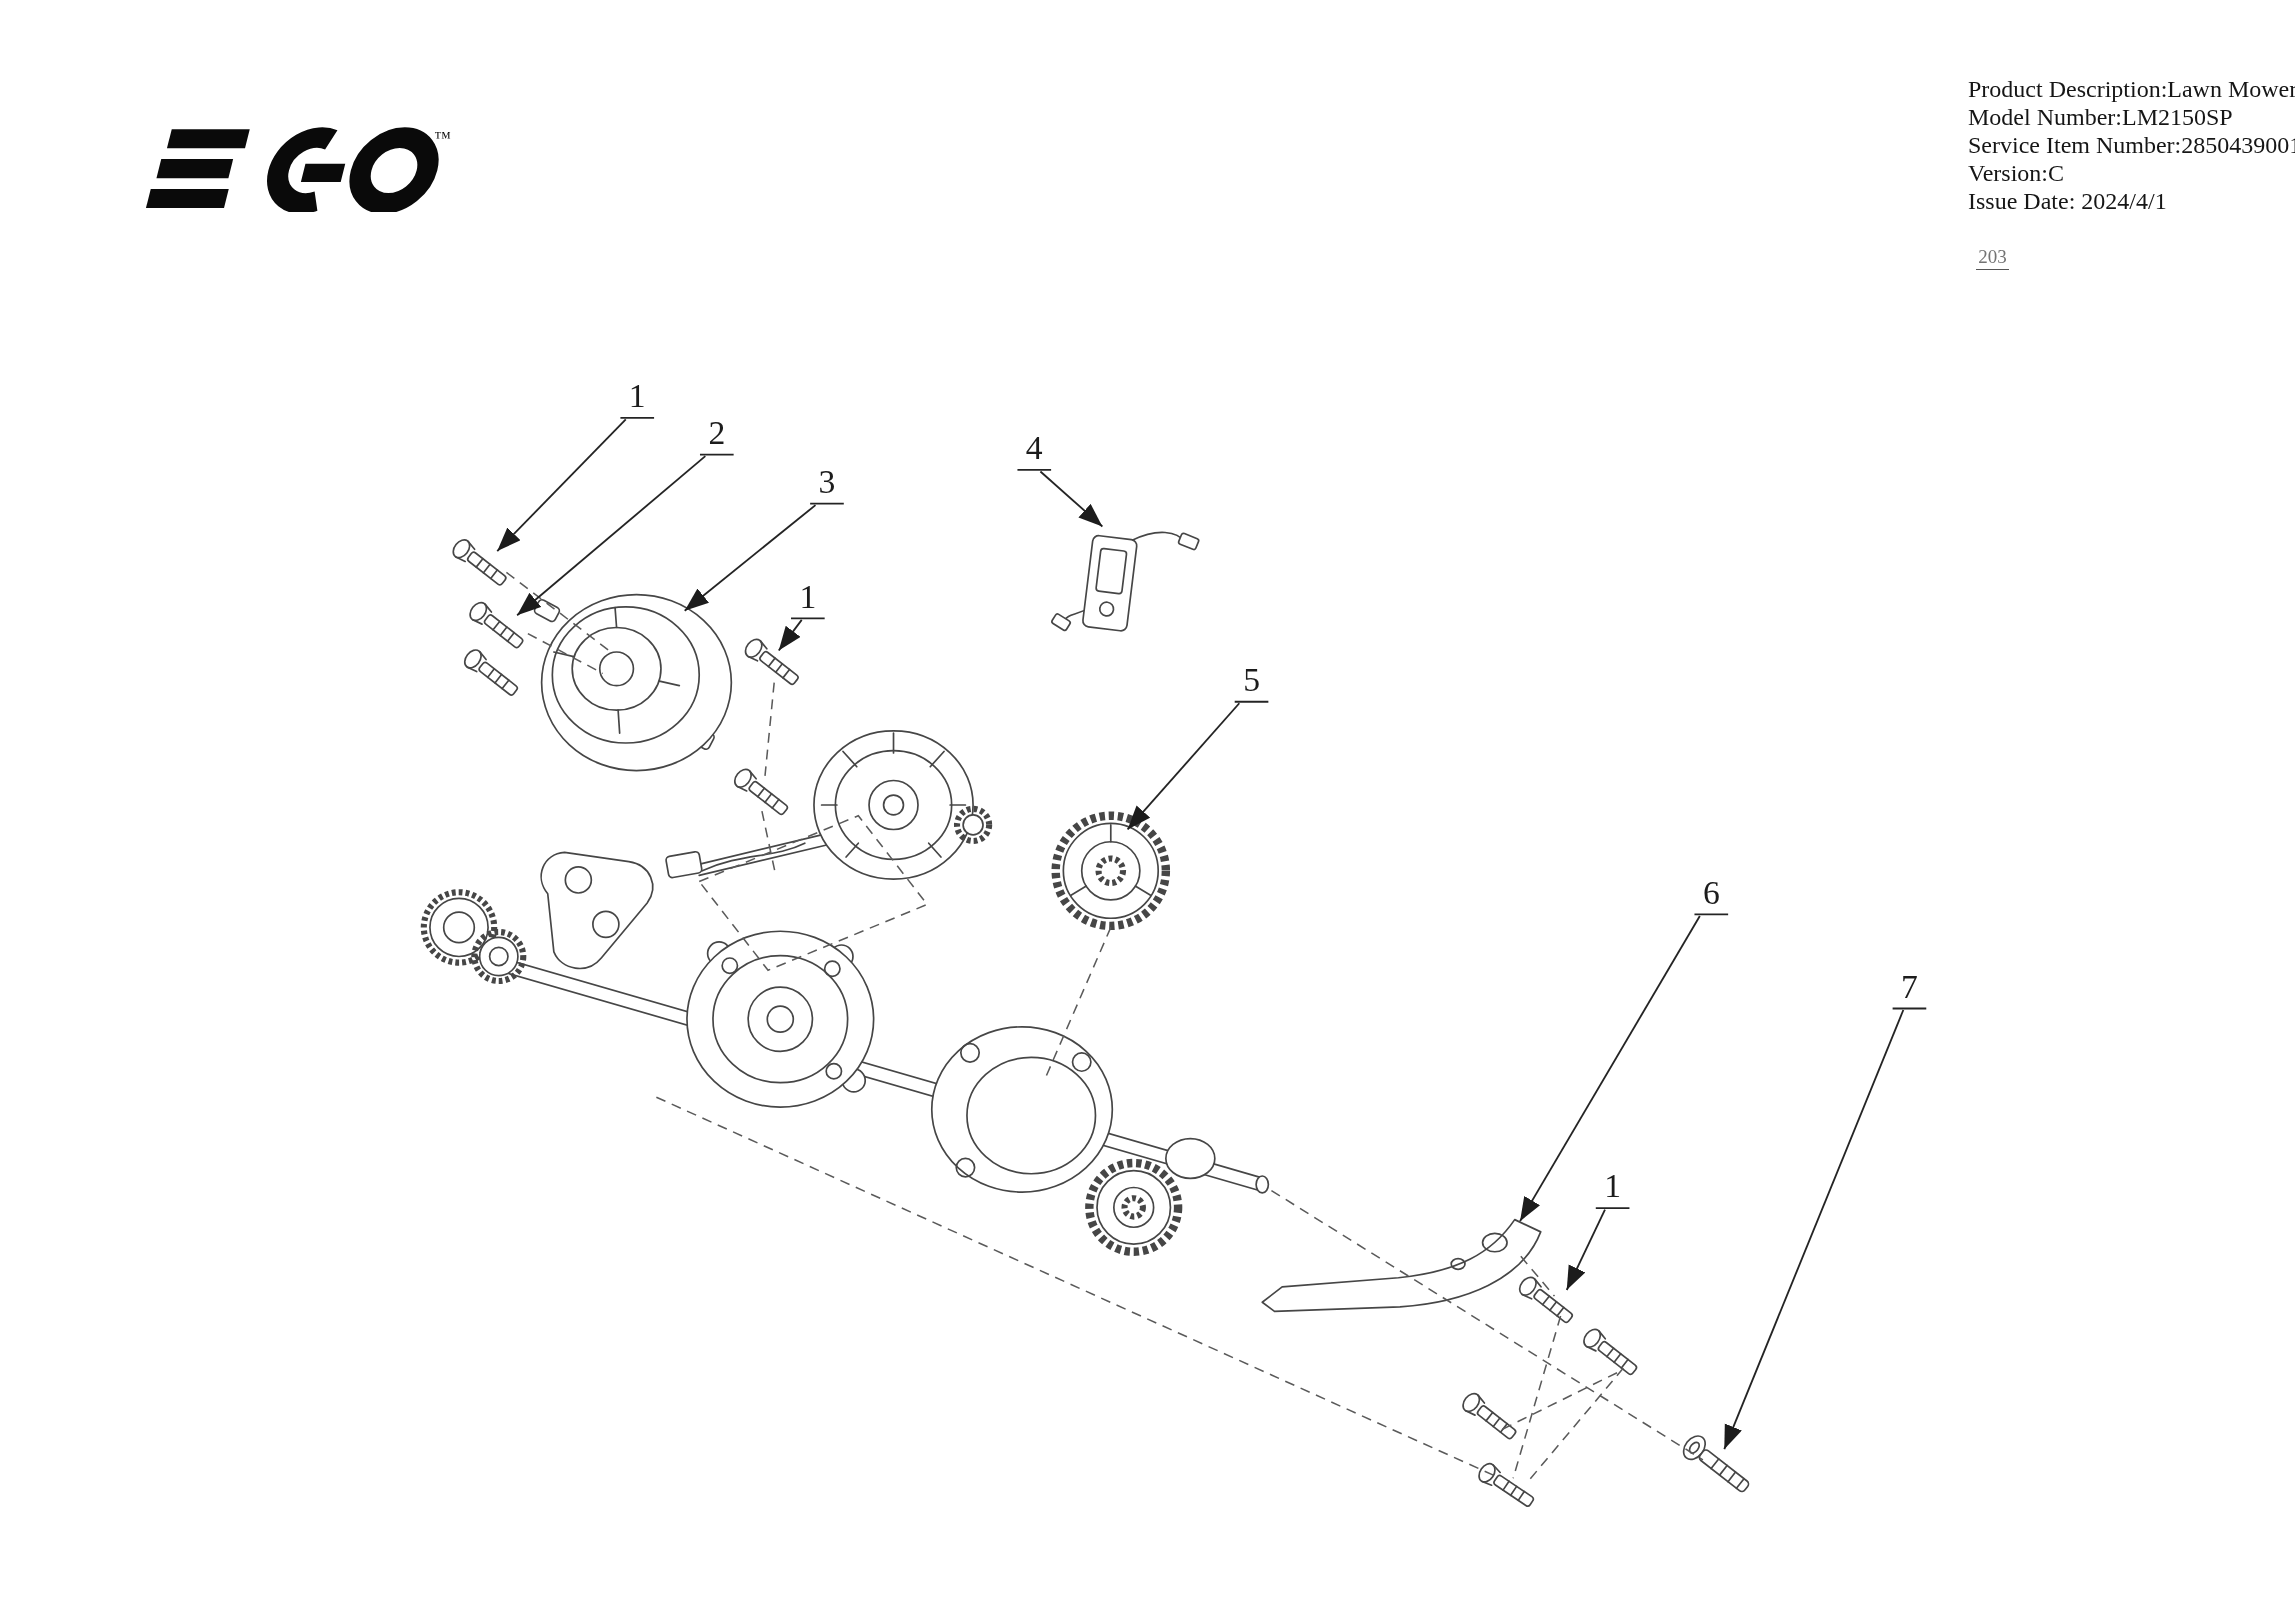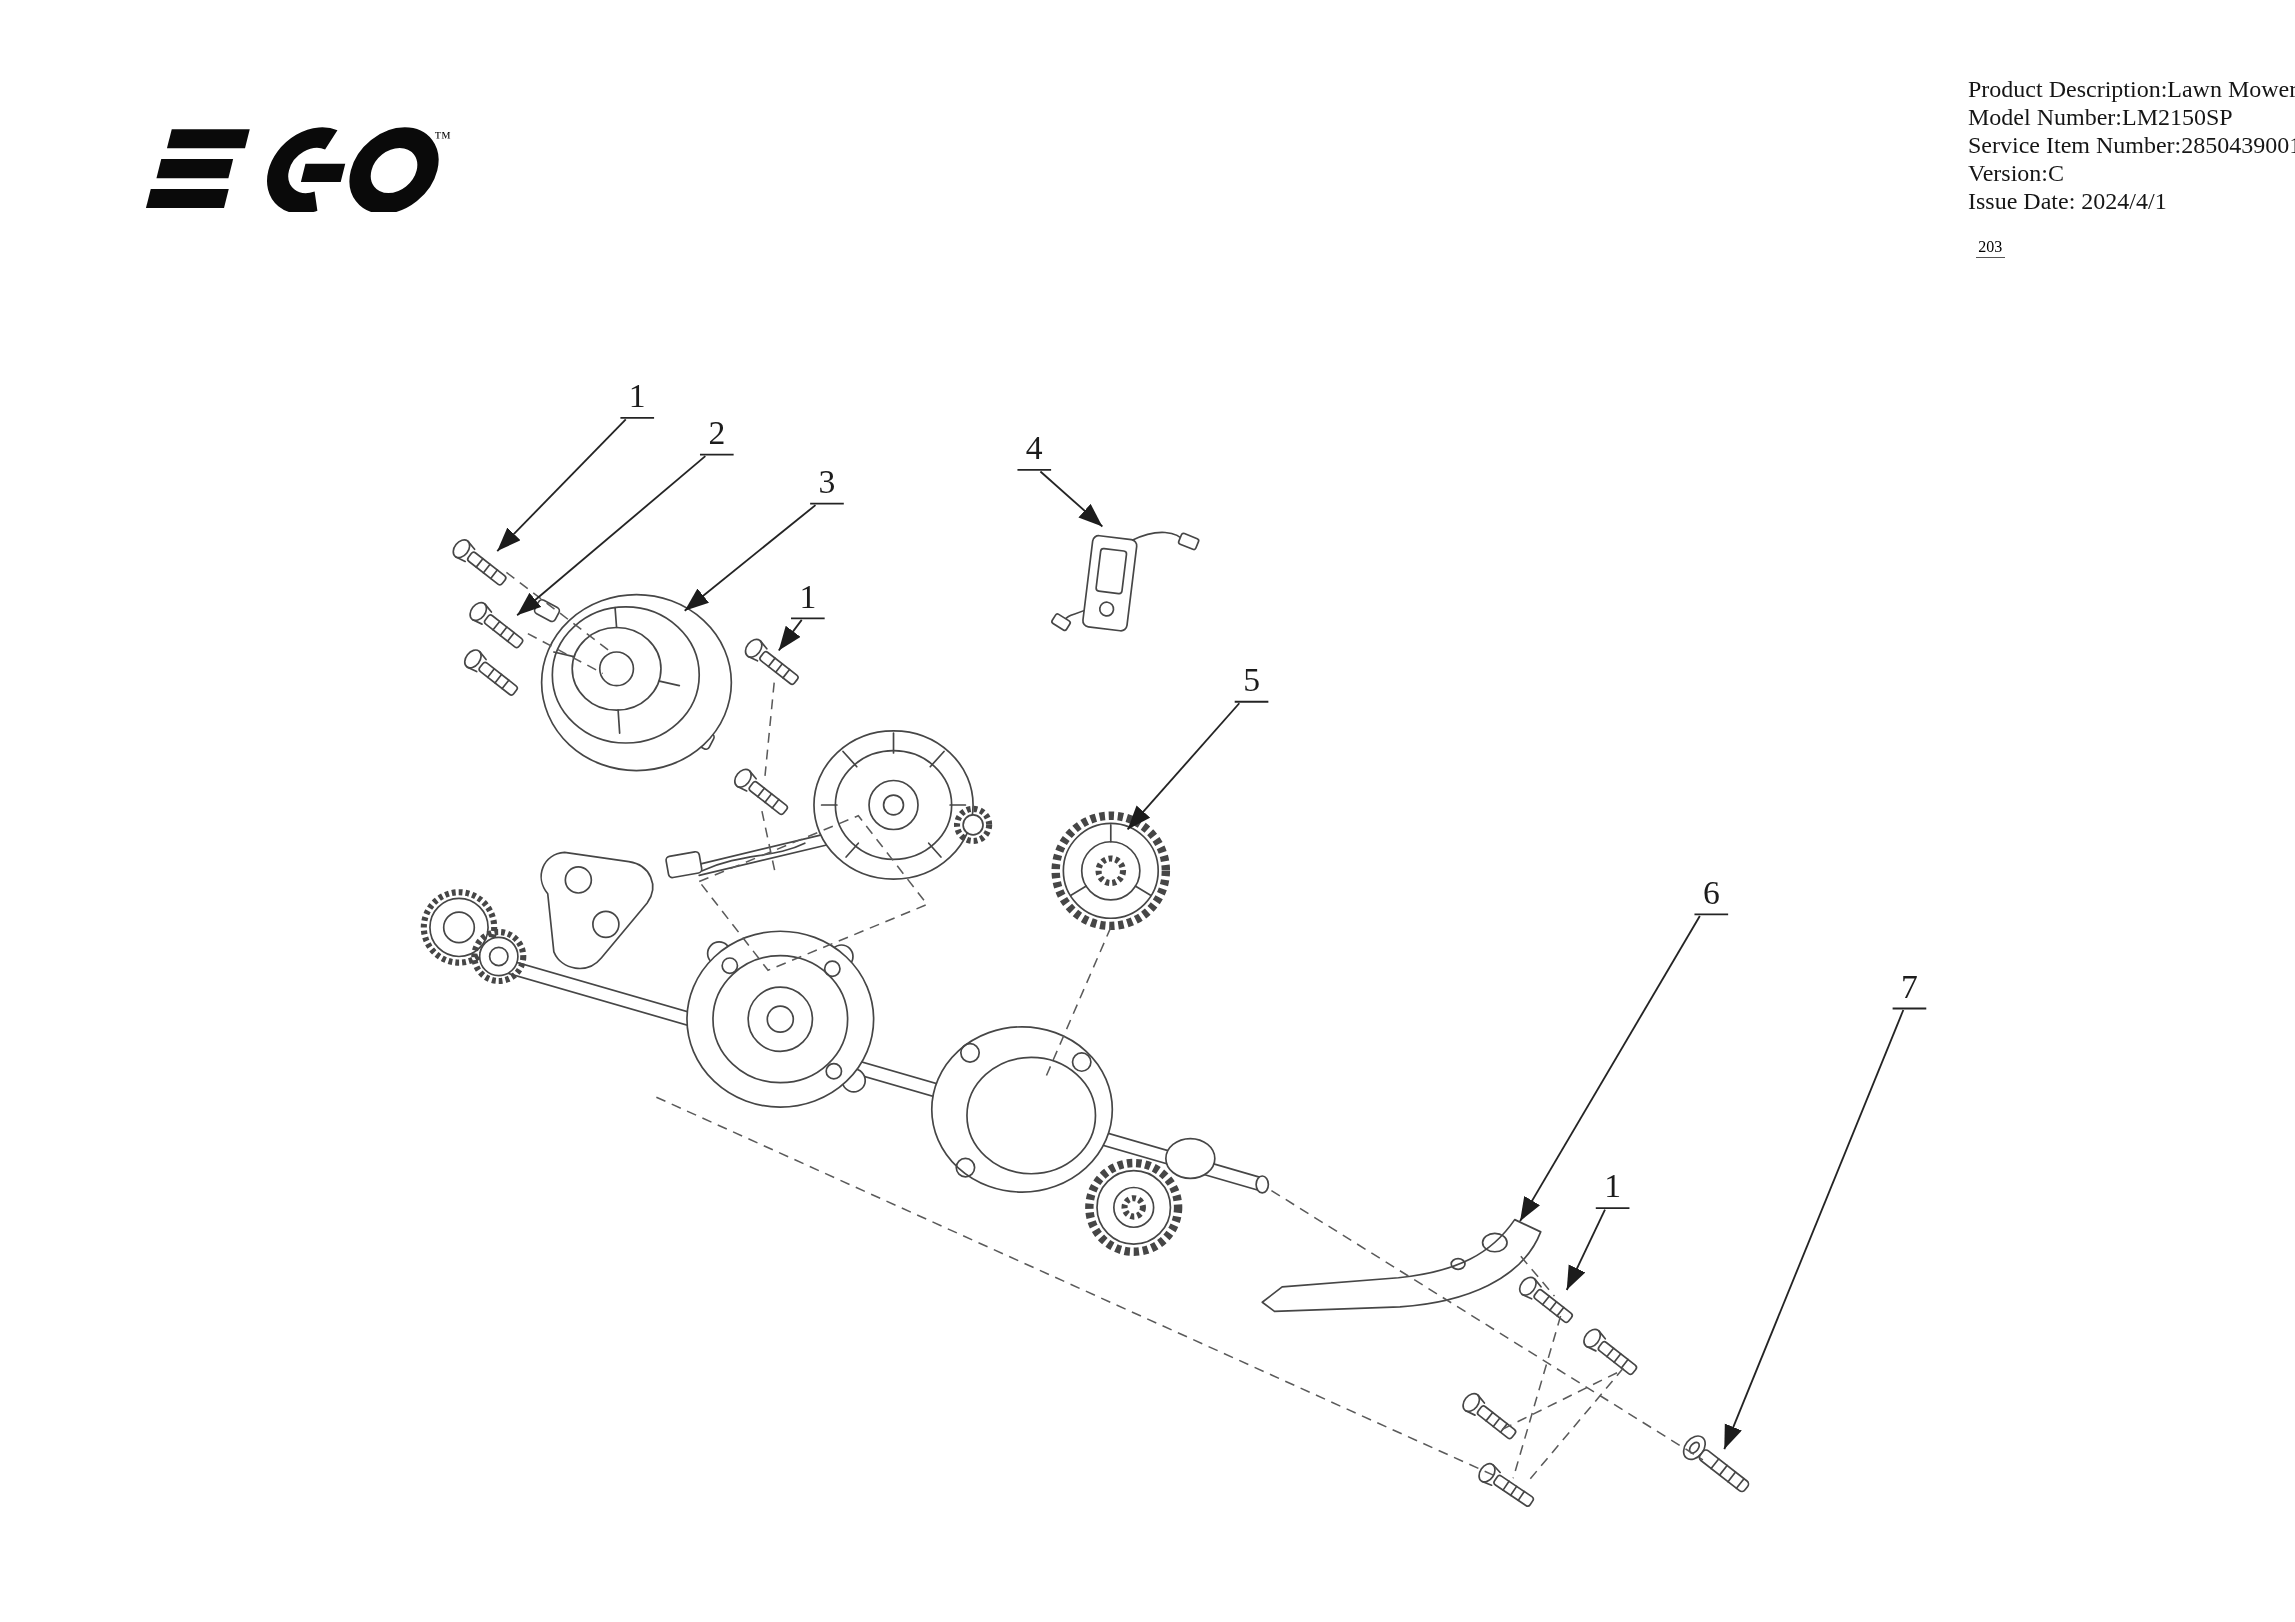--- a/index.html
+++ b/index.html
@@ -3,21 +3,21 @@
 <meta charset="utf-8">
 <style>
   * { margin:0; padding:0; box-sizing:border-box; }
   html,body { background:#ffffff; }
   body { font-family:"Liberation Serif", serif; color:#161616; }
   .page { position:relative; width:2295px; height:1623px; background:#ffffff; overflow:hidden; }
 
   .logo { position:absolute; left:122px; top:126px; }
 
   .product-info { position:absolute; left:1968px; top:75px; font-size:24px; line-height:28px; color:#161616; white-space:nowrap; }
-  .page-number { position:absolute; left:1976px; top:238px; font-size:16px; color:#000000; border-bottom:1.5px solid #555; padding:0 2.3px 0.8px 2.3px; }
+  .page-number { position:absolute; left:1976px; top:246px; font-size:19px; color:#737373; border-bottom:1.5px solid #555; padding:0 2.3px 0.8px 2.3px; }
 
   .diagram { position:absolute; left:0; top:0; }
 
   .ln   { stroke:#464646; stroke-width:2.2; fill:none; stroke-linecap:round; }
   .fl   { stroke:#464646; stroke-width:2.2; fill:#ffffff; stroke-linejoin:round; }
   .dash { stroke:#5a5a5a; stroke-width:2;   fill:none; stroke-dasharray:13 9; }
   .leader { stroke:#242424; stroke-width:2.4; fill:none; }
   .callout { font-family:"Liberation Serif", serif; font-size:44px; fill:#1c1c1c; text-anchor:middle; }
   .teeth     { stroke:#464646; stroke-width:8;  fill:none; stroke-dasharray:5 4; }
   .teeth-big { stroke:#464646; stroke-width:11; fill:none; stroke-dasharray:7 5; }

